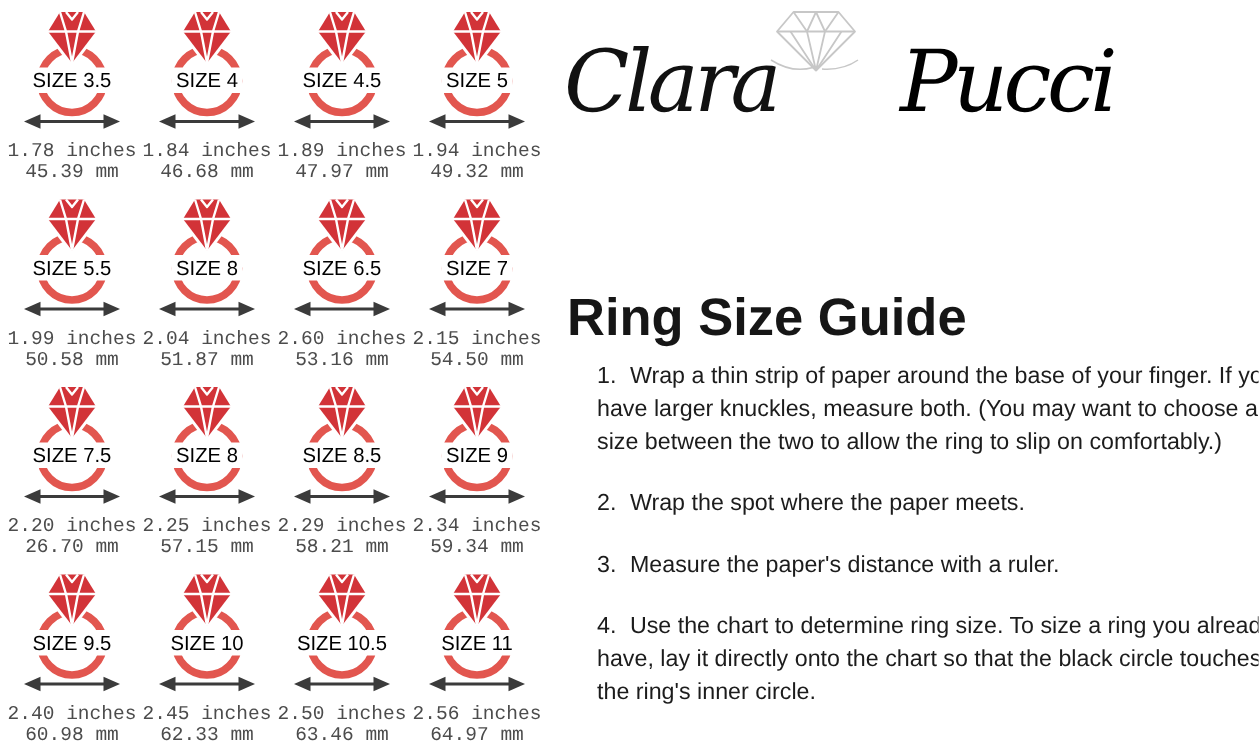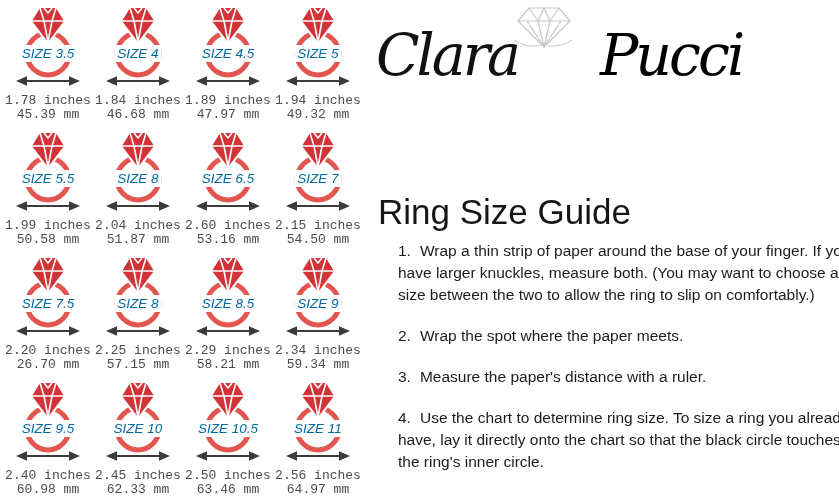--- a/index.html
+++ b/index.html
@@ -12,39 +12,39 @@
   
   .ring-grid{
     position:absolute;left:3px;top:6px;
     display:grid;grid-template-columns:repeat(4,90px);grid-auto-rows:125px;
   }
   .cell{display:flex;flex-direction:column;align-items:center;}
   .fig{position:relative;width:92px;height:72px;flex:none;}
   .fig svg{display:block;width:92px;height:72px;}
   .szlab{
     position:absolute;left:50%;top:39px;transform:translateX(-50%);
-    background:#fff;color:#0369a1;font-size:13.5px;line-height:17px;
-    padding:0 3px;white-space:nowrap;font-style:italic;
+    background:#fff;color:#000000;font-size:13.5px;line-height:17px;
+    padding:0 3px;white-space:nowrap;
   }
   .arrow{width:64px;height:14px;margin-top:-4px;flex:none;}
   .meas{font-size:13px;line-height:13.5px;color:#4c4c4c;text-align:center;white-space:nowrap;font-family:Liberation Mono, monospace;}
   .meas.first{margin-top:6px;}
 
   
   .panel{position:absolute;left:376px;top:0;width:460px;height:501px;}
   .logo{position:absolute;left:0;top:0;width:460px;height:110px;}
   .logo-diamond{position:absolute;left:136px;top:4px;width:64px;height:46px;}
   .word{position:absolute;top:22px;font-family:"DejaVu Serif", serif;
         font-style:italic;font-weight:400;font-size:57px;letter-spacing:-3px;white-space:nowrap;}
   .word.clara{left:0;color:#111111;}
   .word.pucci{left:224px;color:#000000;}
 
   .guide-title{
     position:absolute;left:2px;top:192px;margin:0;
-    font-size:35px;font-weight:400;color:#161616;letter-spacing:0;
+    font-size:35px;font-weight:700;color:#161616;letter-spacing:0;
   }
   .steps{position:absolute;left:2px;top:240px;width:456px;margin-left:20px;}
   .step{margin:0 0 19px 0;font-size:15.5px;line-height:22px;color:#1c1c1c;}
   .stepnum{margin-right:9px;}
 
   .defs-holder{position:absolute;width:0;height:0;overflow:hidden;}
 </style>
 </head>
 <body>
 

